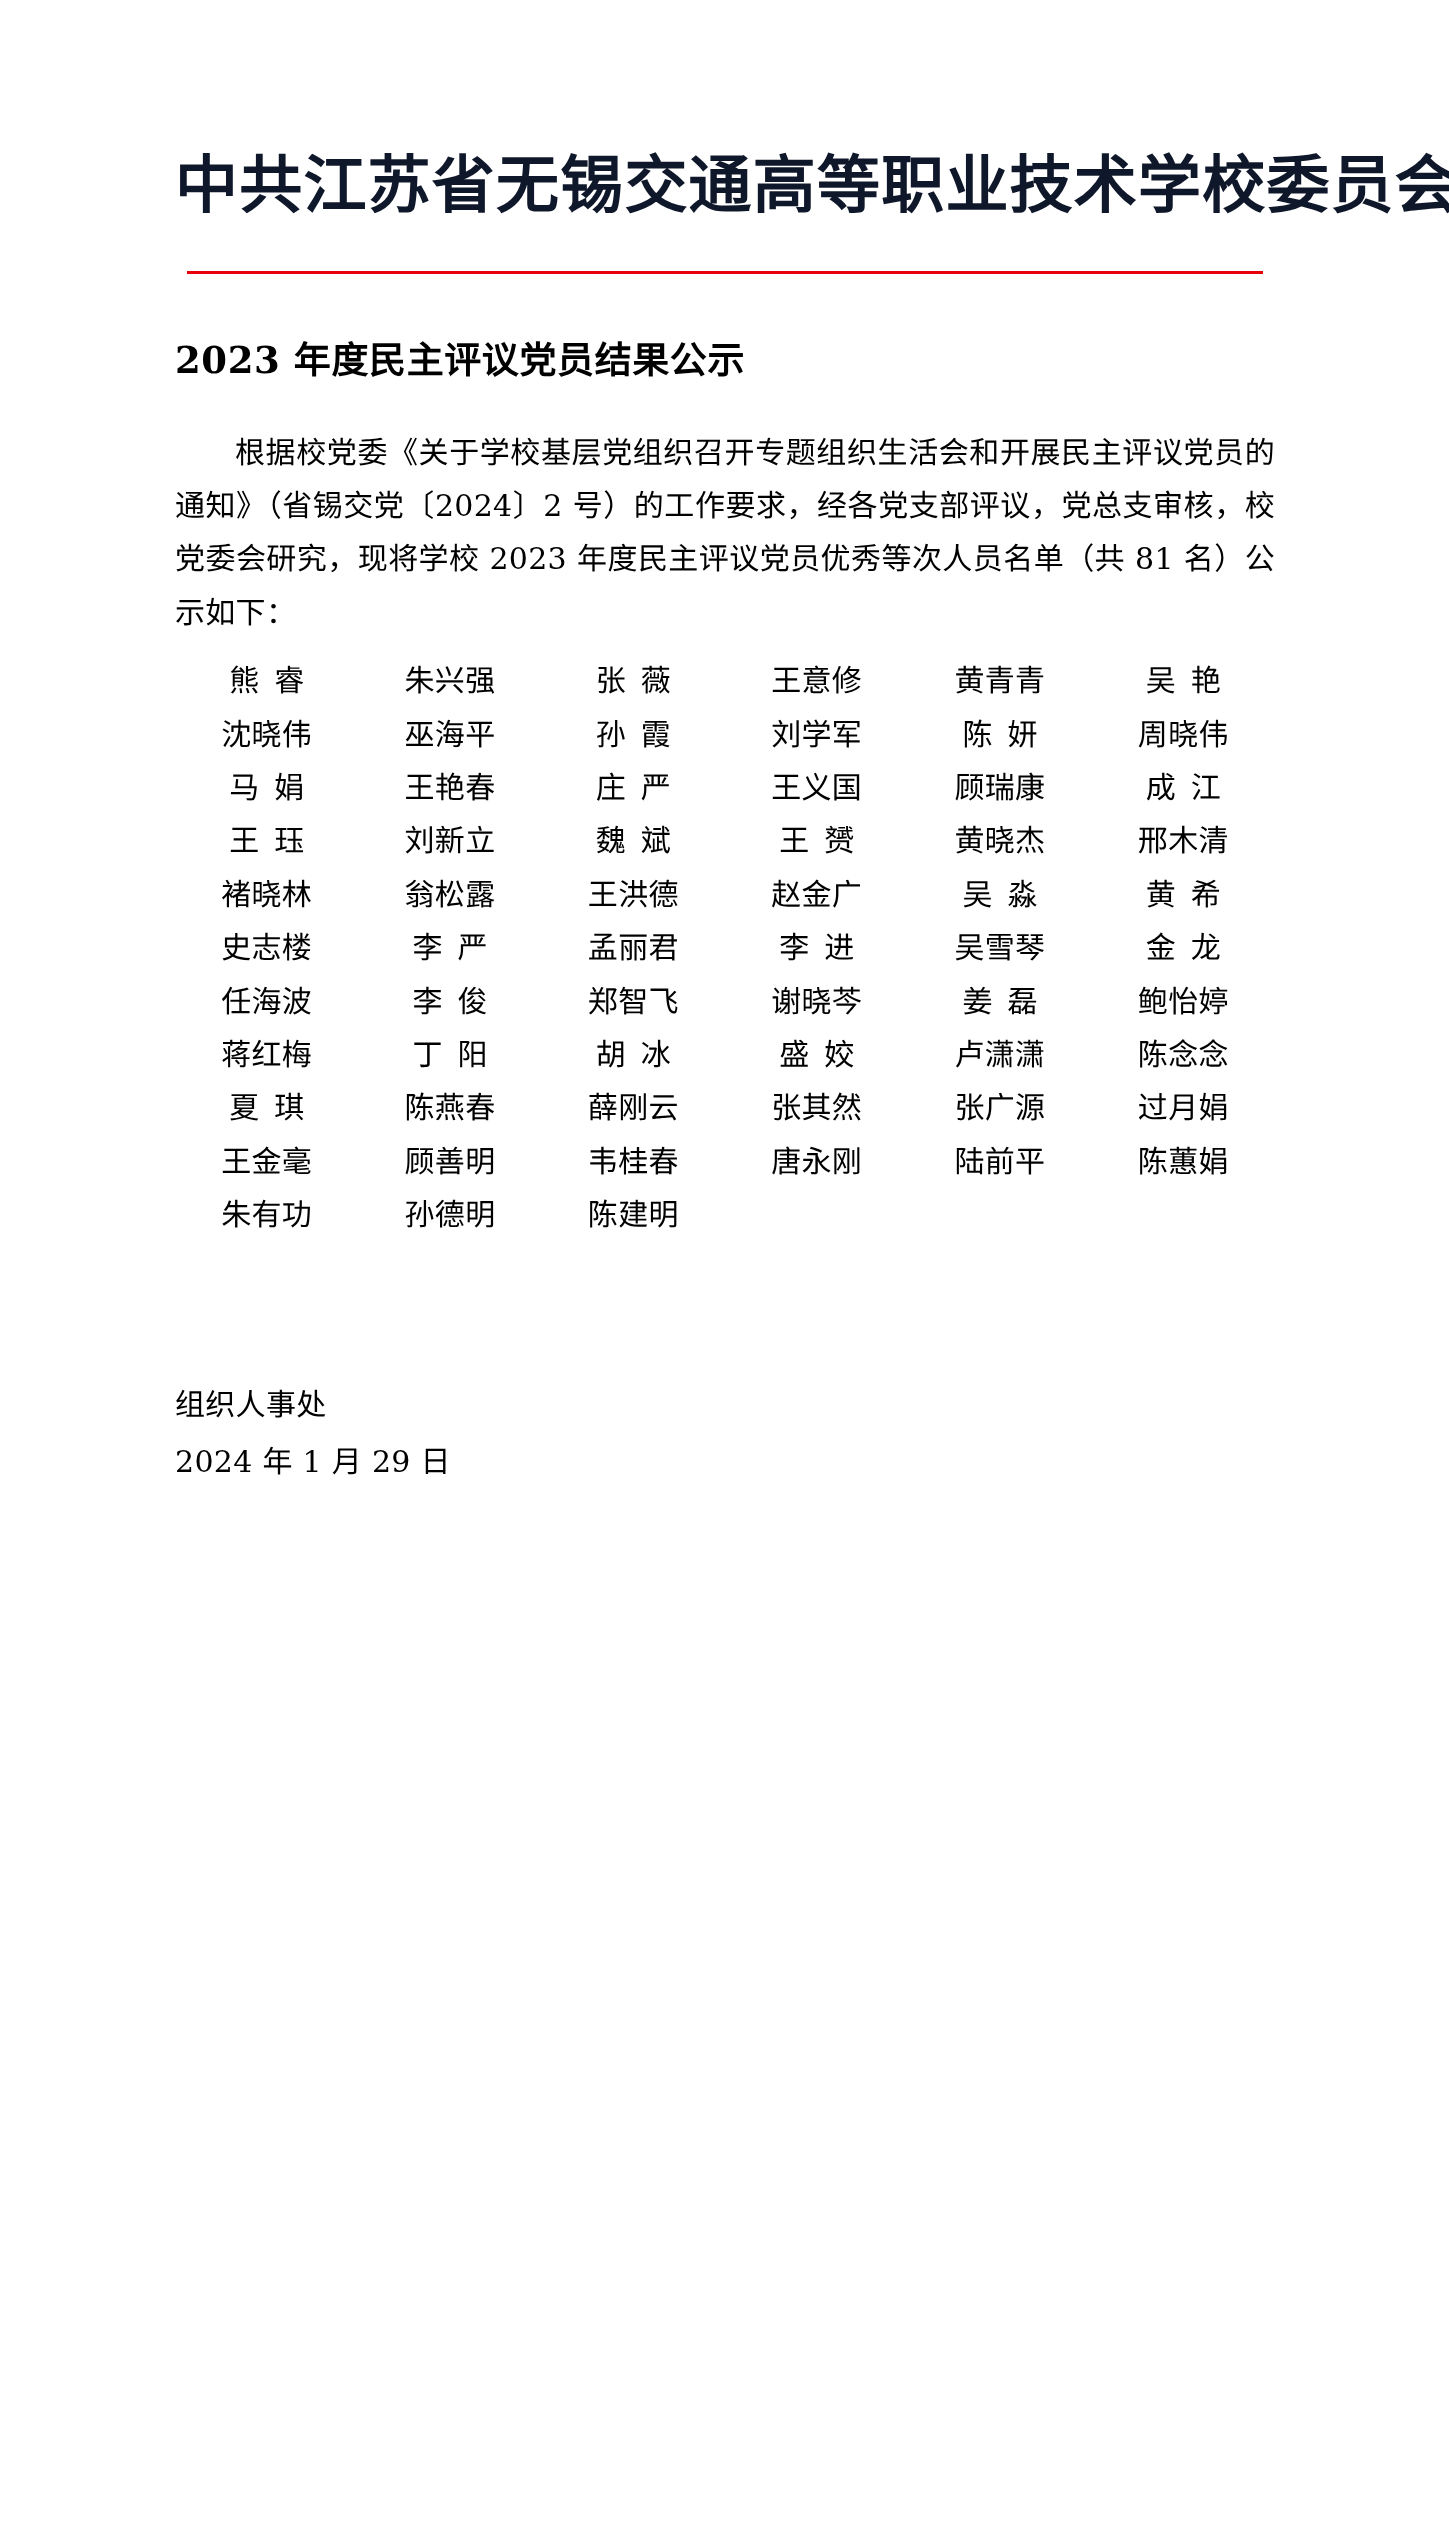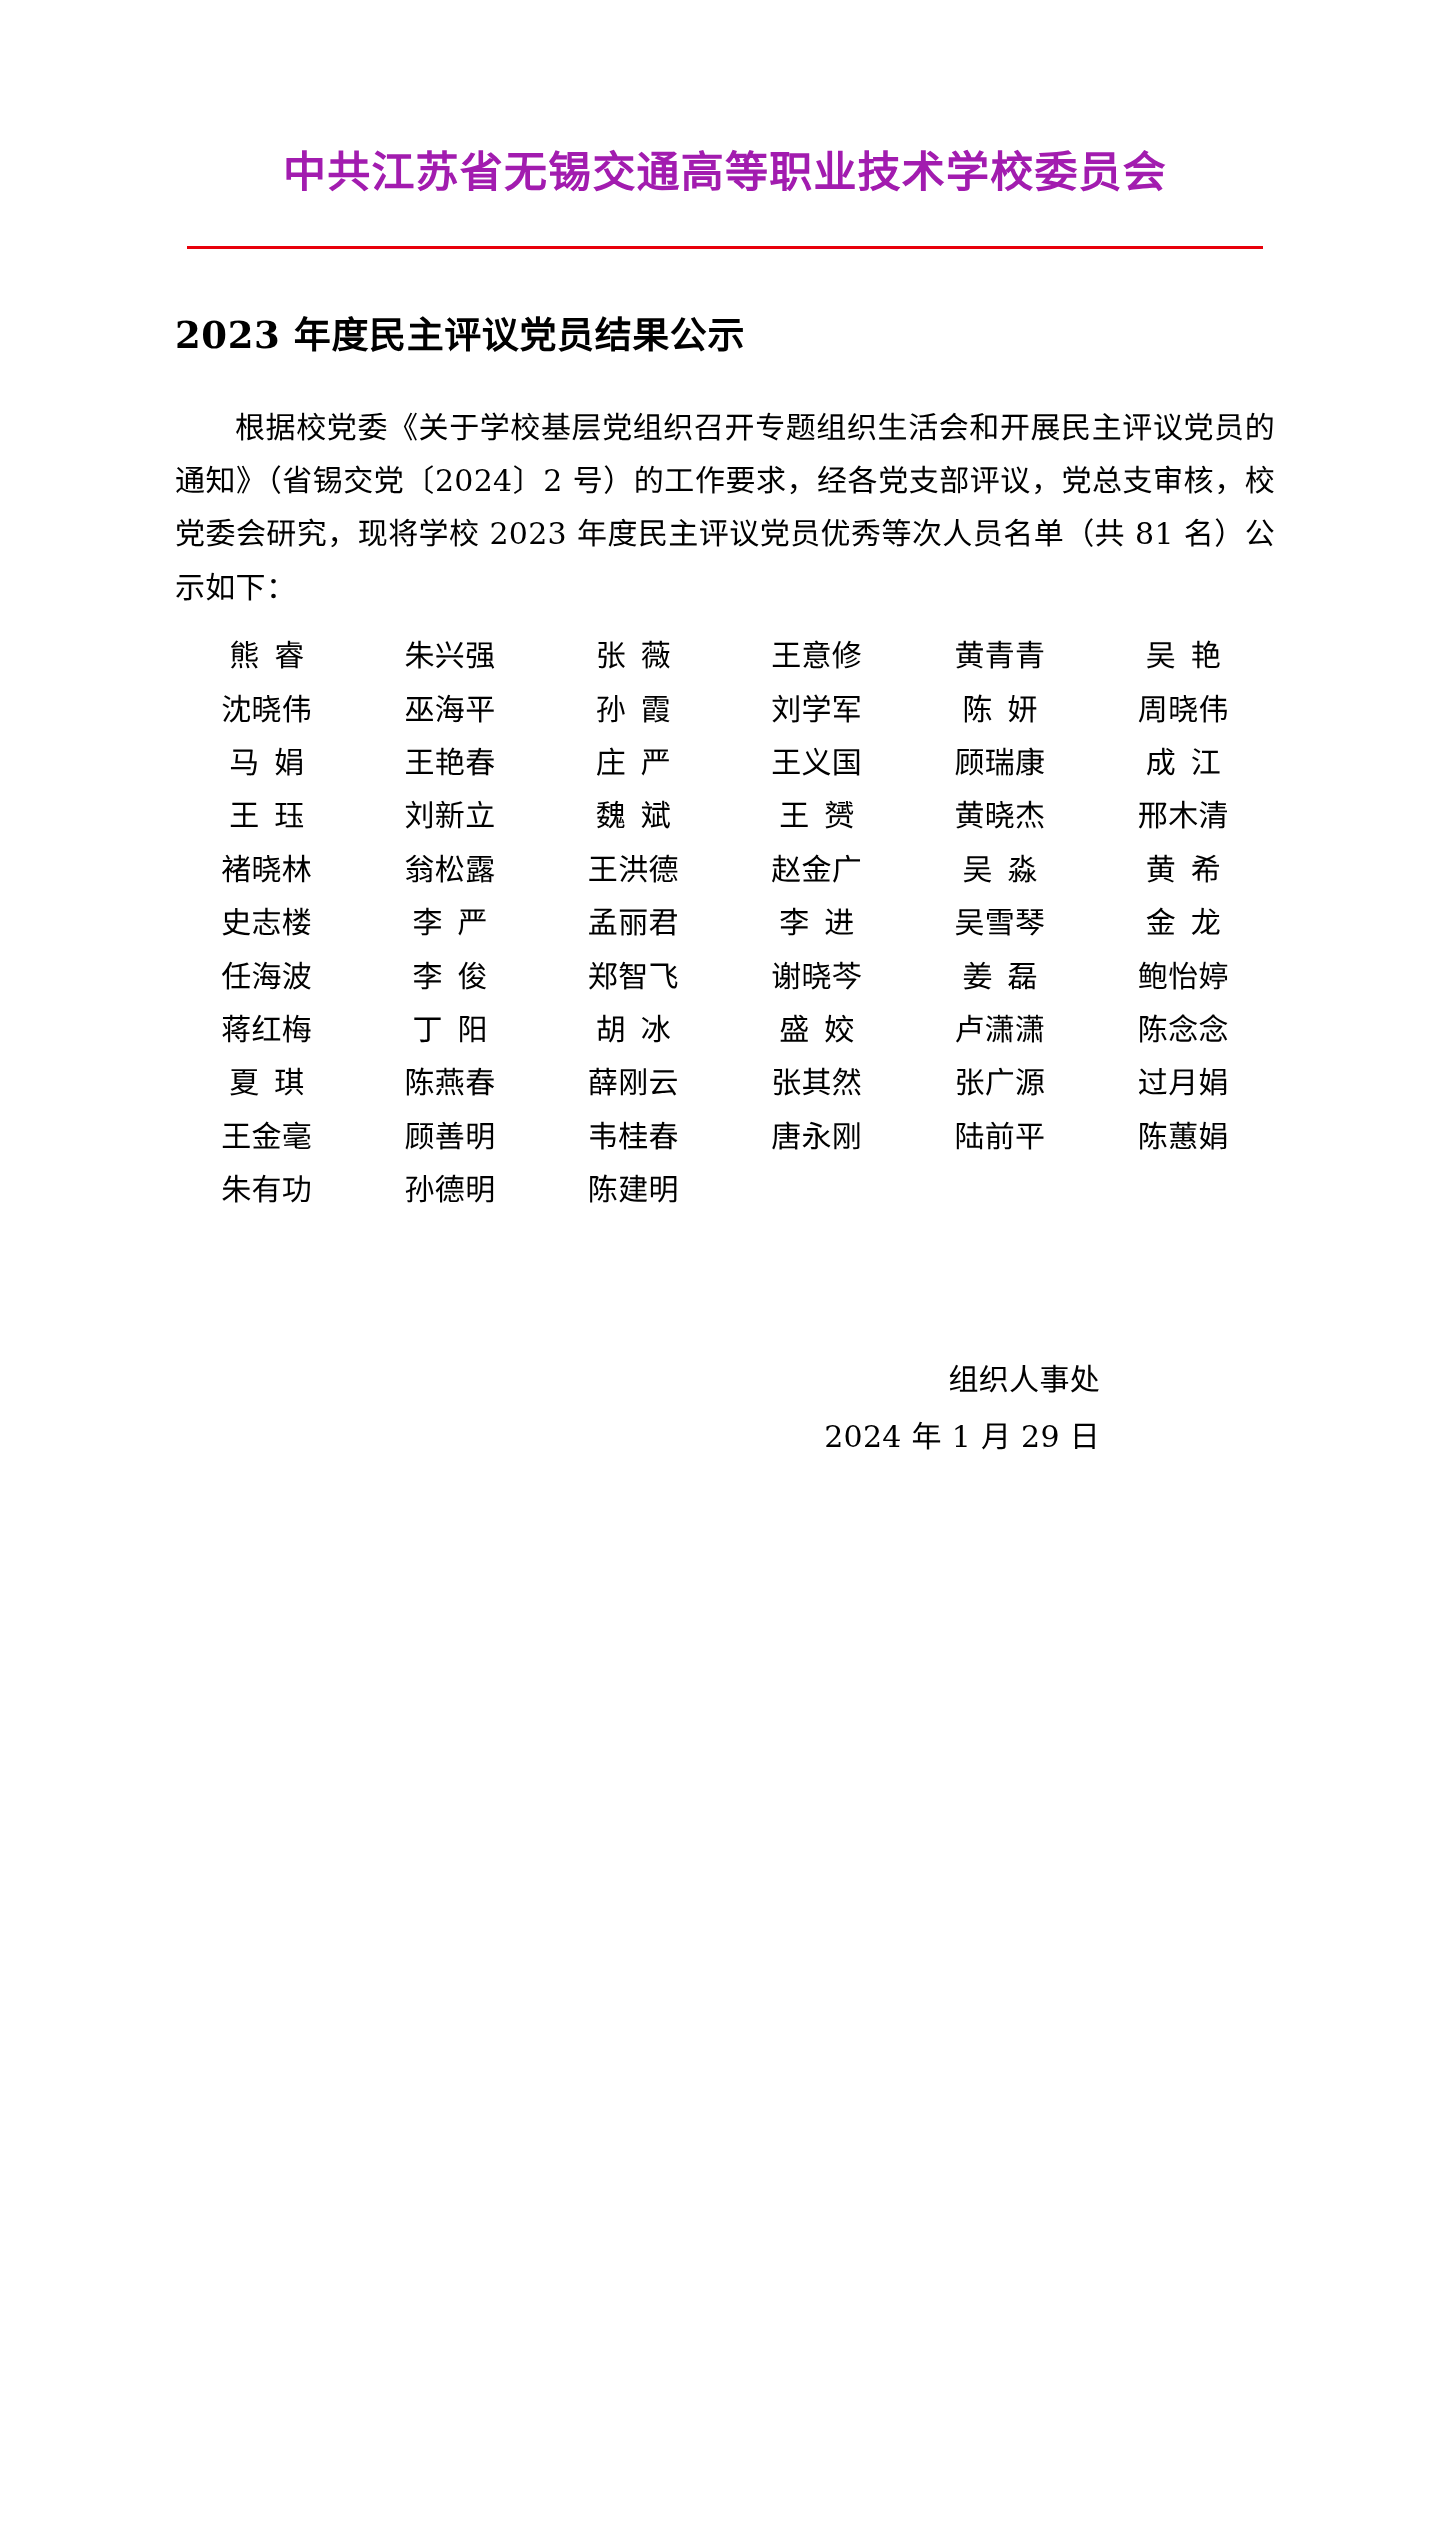--- a/index.html
+++ b/index.html
@@ -21,24 +21,24 @@
     position: relative;
     background: #ffffff;
   }
 
   
   .masthead {
     text-align: center;
     margin-bottom: 0;
   }
   .masthead-title {
-    color: #a21caf;
+    color: #0f172a;
     font-family: "DejaVu Serif", "Liberation Serif", serif;
     font-weight: 700;
-    font-size: 43px;
+    font-size: 63px;
     letter-spacing: 1.2px;
     line-height: 1.25;
     white-space: nowrap;
   }
   .masthead-rule {
     height: 2.9px;
     background: #e8000a;
     margin: 46px 11.7px 0 11.7px;
   }
 
@@ -92,21 +92,20 @@
     letter-spacing: 0.3px;
   }
   .closing p {
     margin: 0 0 3.5px 0;
     text-indent: 2em;
   }
 
   
   .signature {
     margin-top: 134px;
-    text-align: right;
     font-size: 30px;
     line-height: 1.9;
     letter-spacing: 0.3px;
     padding-right: 175px;
   }
   .signature div {
     white-space: nowrap;
   }
 </style>
 </head>

